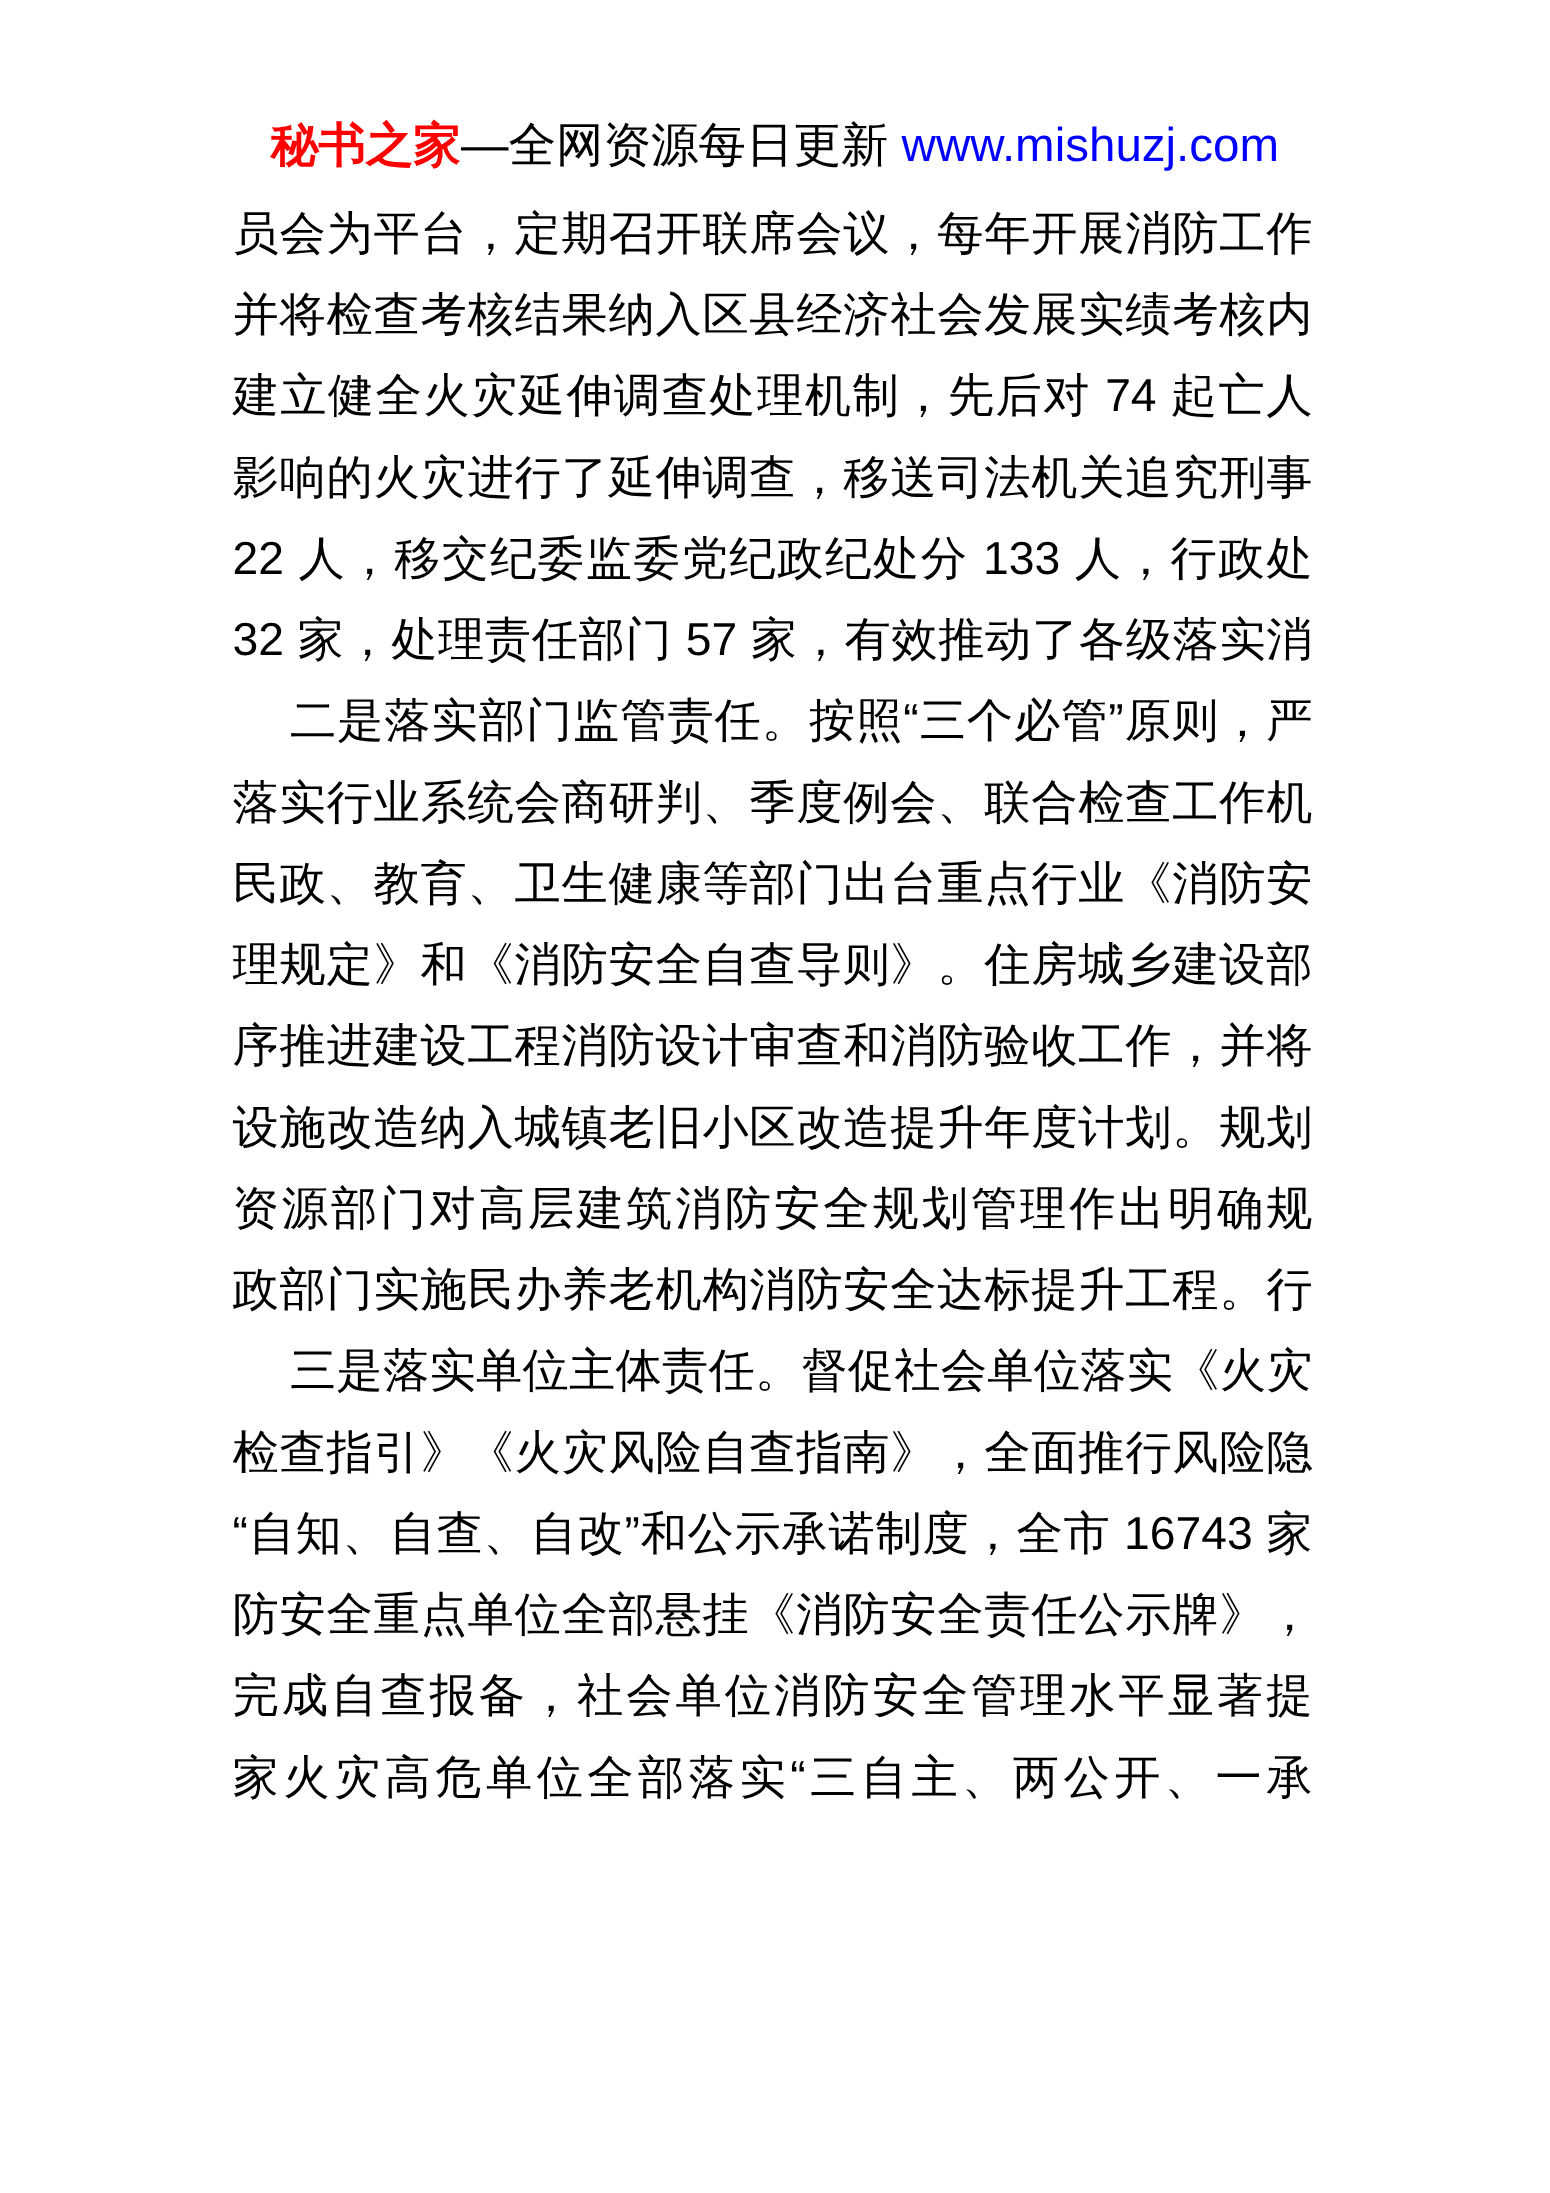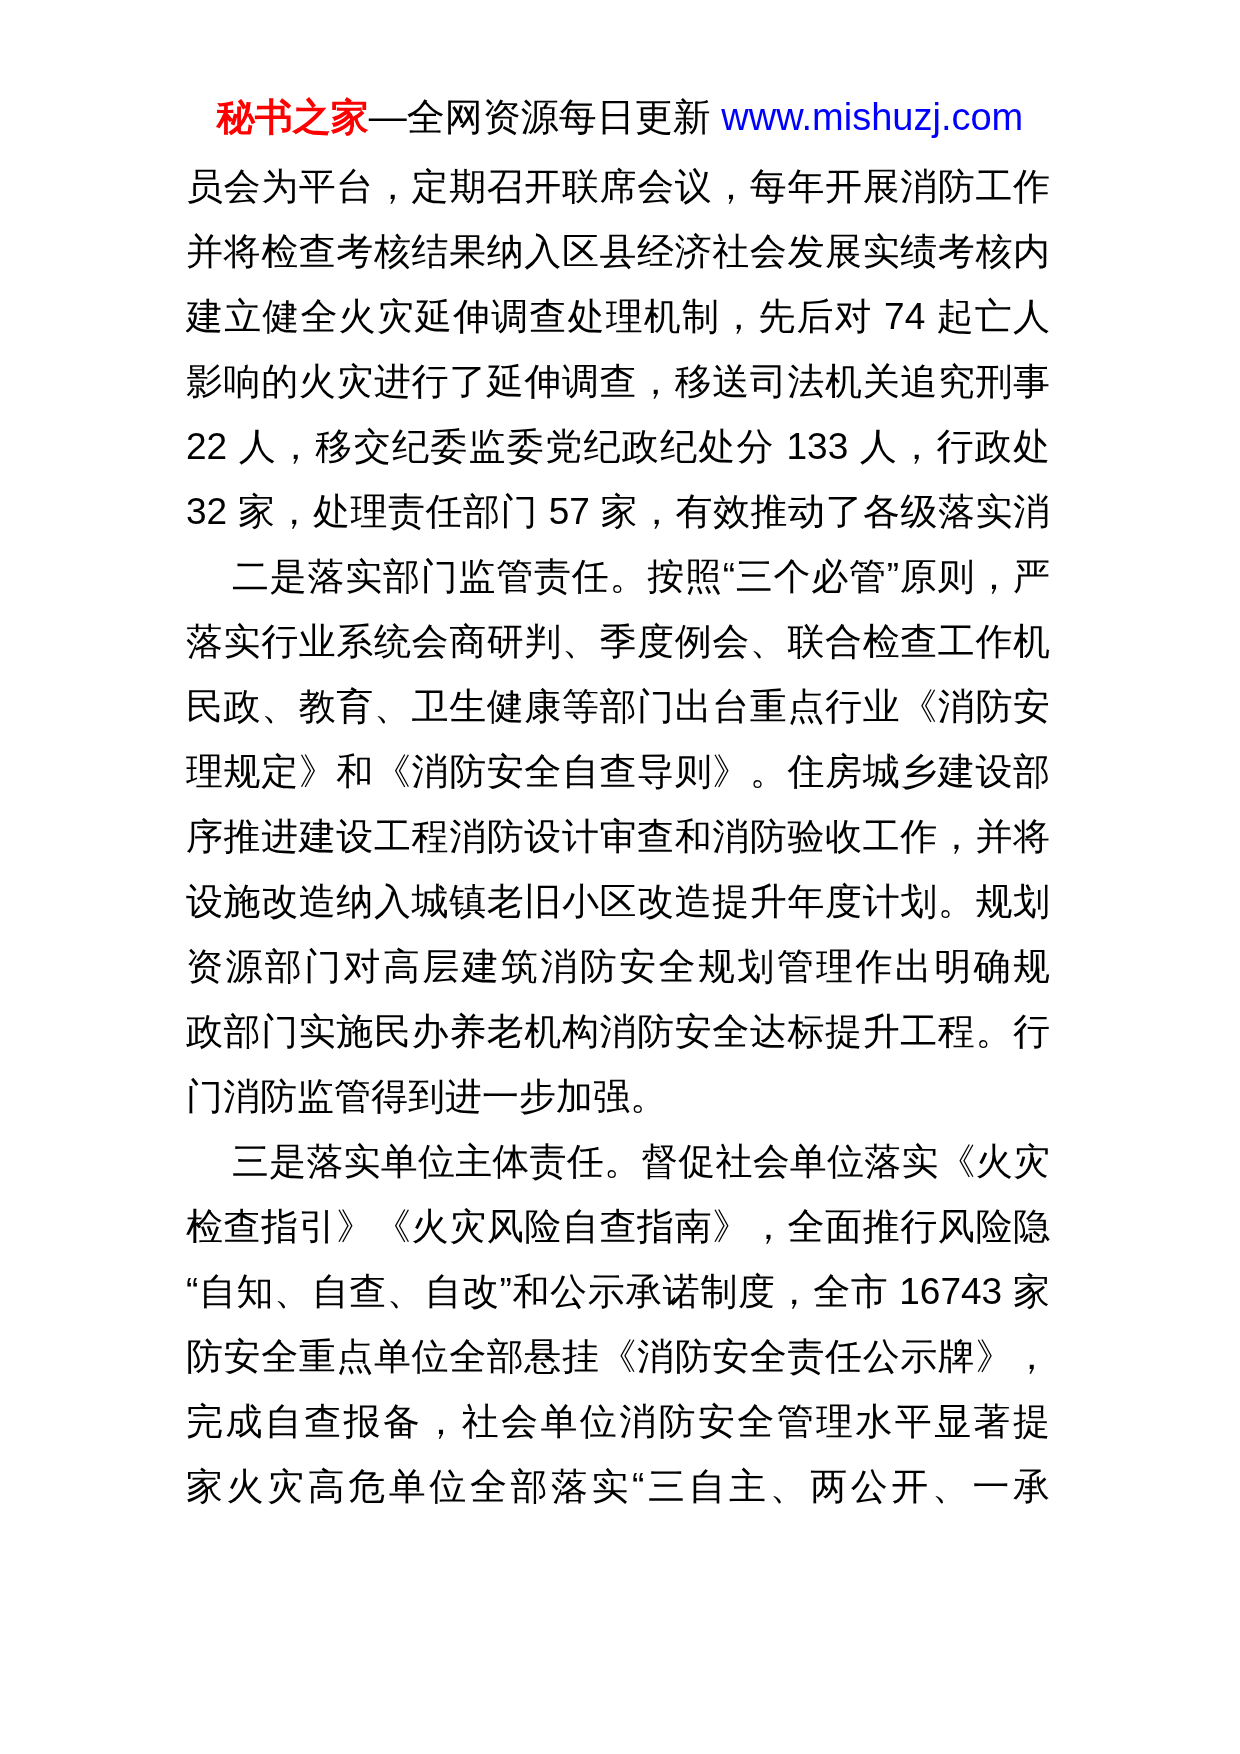--- a/index.html
+++ b/index.html
@@ -77,21 +77,20 @@
       <div class="line">22 人，移交纪委监委党纪政纪处分 133 人，行政处罚单位</div>
       <div class="line">32 家，处理责任部门 57 家，有效推动了各级落实消防工</div>
       <div class="line indent">二是落实部门监管责任。按照“三个必管”原则，严格</div>
       <div class="line">落实行业系统会商研判、季度例会、联合检查工作机制。</div>
       <div class="line">民政、教育、卫生健康等部门出台重点行业《消防安全管</div>
       <div class="line">理规定》和《消防安全自查导则》。住房城乡建设部门有</div>
       <div class="line">序推进建设工程消防设计审查和消防验收工作，并将消防</div>
       <div class="line">设施改造纳入城镇老旧小区改造提升年度计划。规划自然</div>
       <div class="line">资源部门对高层建筑消防安全规划管理作出明确规定。民</div>
       <div class="line">政部门实施民办养老机构消防安全达标提升工程。行业部</div>
-      <div class="line p-end">门消防监管得到进一步加强。</div>
       <div class="line indent">三是落实单位主体责任。督促社会单位落实《火灾风险</div>
       <div class="line">检查指引》《火灾风险自查指南》，全面推行风险隐患</div>
       <div class="line">“自知、自查、自改”和公示承诺制度，全市 16743 家消</div>
       <div class="line">防安全重点单位全部悬挂《消防安全责任公示牌》，3460</div>
       <div class="line p-end">完成自查报备，社会单位消防安全管理水平显著提高。</div>
       <div class="line">家火灾高危单位全部落实“三自主、两公开、一承诺”并</div>
     </div>
 
 </div>
 

